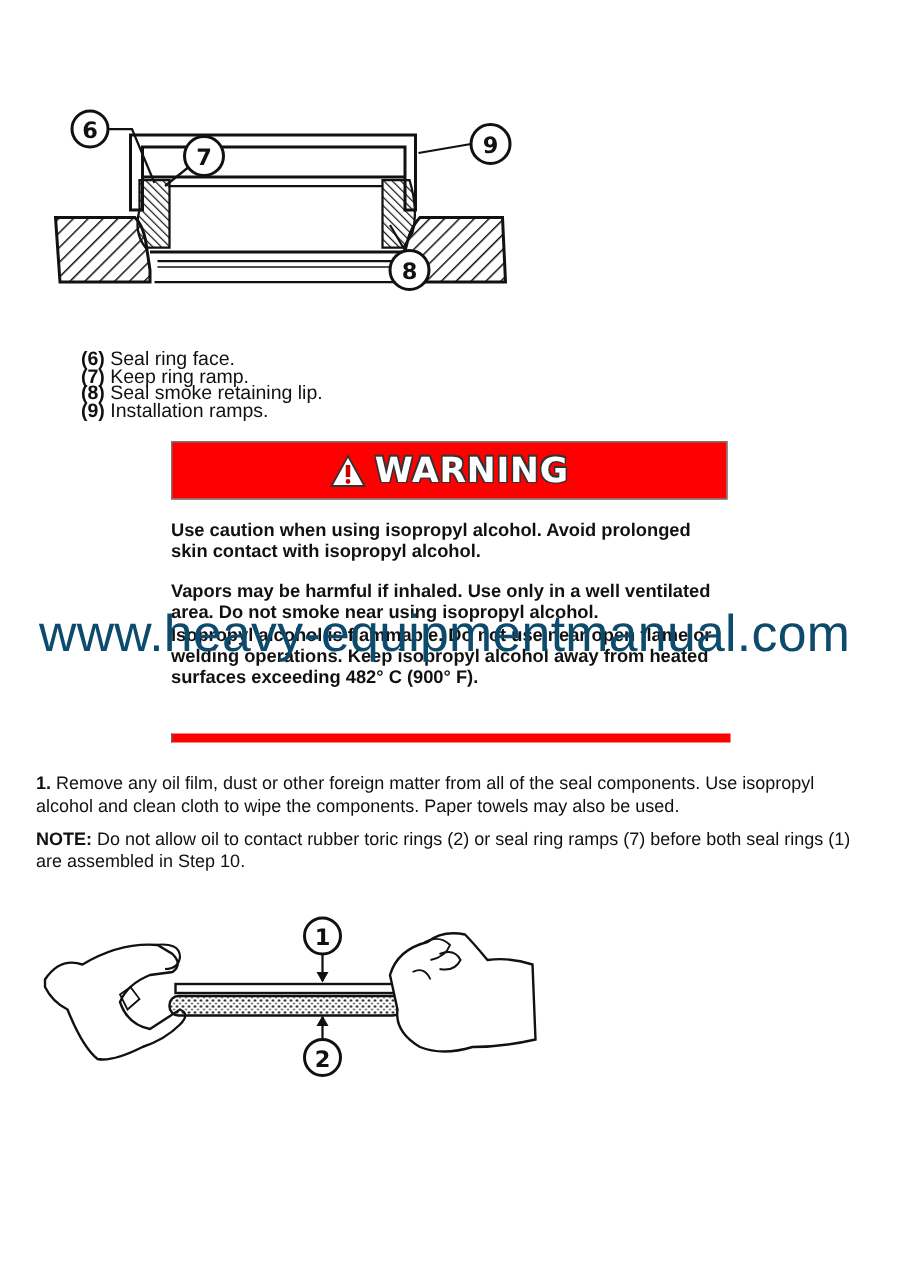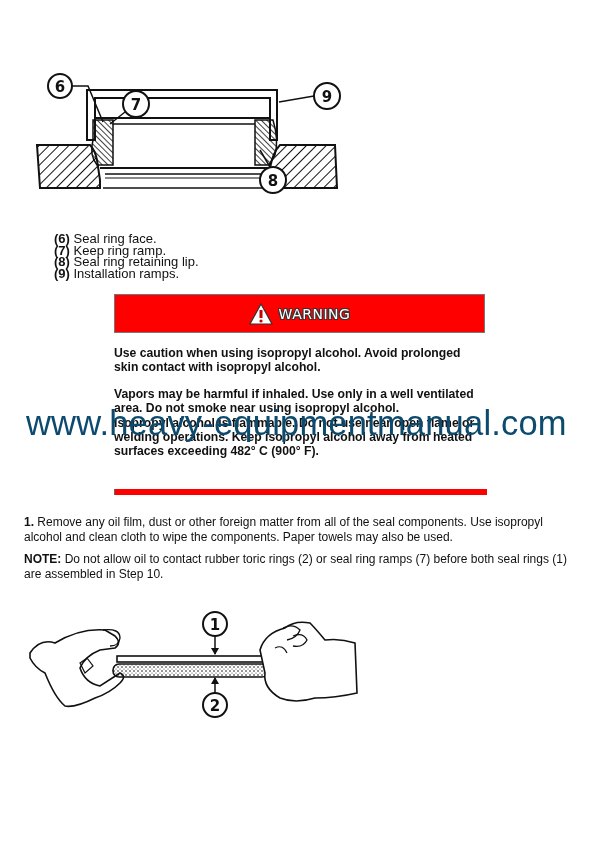--- a/index.html
+++ b/index.html
@@ -6,21 +6,21 @@
     body { width:600px; height:849px; position:relative; overflow:hidden;
            font-family:"Liberation Sans", sans-serif; color:#111; }
     .abs { position:absolute; }
     .fig1 { left:25px; top:60px; width:340px; height:140px; }
     .fig2 { left:25px; top:598px; width:340px; height:130px; }
     .legend { left:54px; top:233px; font-size:13px; line-height:11.5px; }
     .legend b { font-weight:bold; }
     .warn-banner { left:114px; top:294px; width:371px; height:39px; background:#ff0000;
                    border:1px solid #777; box-sizing:border-box;
                    display:flex; align-items:center; justify-content:center; gap:6px; }
-    .warn-title { color:#fff; font-weight:normal; font-size:14px; letter-spacing:0.5px;
+    .warn-title { color:#fff; font-weight:bold; font-size:23px; letter-spacing:0.5px;
                   font-family:"DejaVu Sans", sans-serif;
                   text-shadow: 1px 1px 0 #333, -1px -1px 0 #333, 1px -1px 0 #333, -1px 1px 0 #333; }
     .warn-body { left:114px; width:372px; font-weight:bold; font-size:12.2px; line-height:14px; }
     .warn-p1 { top:346px; }
     .warn-p2 { top:387px; }
     .warn-p3 { top:416px; }
     .warn-bar { left:114px; top:489px; width:372px; height:6px; background:#ff0000; border-left:1px solid #666; }
     .watermark { left:26px; top:404px; color:#0c4a6e; font-size:34.5px; white-space:nowrap; letter-spacing:0.2px; }
     .step { left:24px; width:560px; font-size:12px; line-height:14.5px; }
     .step1 { top:515px; }
@@ -71,21 +71,21 @@
   <line x1="289" y1="36" x2="254" y2="42" stroke="#111" stroke-width="1.5"></line>
 
   <circle cx="248" cy="120" r="13" fill="#fff" stroke="#111" stroke-width="2"></circle>
   <text x="248" y="126" text-anchor="middle" font-family="DejaVu Sans, sans-serif" font-weight="bold" font-size="15" fill="#111">8</text>
   <line x1="245" y1="107" x2="235" y2="90" stroke="#111" stroke-width="1.5"></line>
 </svg>
 
 <div class="abs legend">
   <div><b>(6)</b><span> Seal ring face.</span></div>
   <div><b>(7)</b><span> Keep ring ramp.</span></div>
-  <div><b>(8)</b><span> Seal ring retaining lip.</span></div>
+  <div><b>(8)</b><span> Seal smoke retaining lip.</span></div>
   <div><b>(9)</b><span> Installation ramps.</span></div>
 </div>
 
 <div class="abs warn-banner">
   <svg width="24" height="22" viewBox="0 0 24 22">
     <path d="M12,1 L23,21 L1,21 Z" fill="#fff" stroke="#333" stroke-width="1.2"></path>
     <rect x="10.5" y="7" width="3" height="8" fill="#c00"></rect>
     <circle cx="12" cy="18" r="1.6" fill="#c00"></circle>
   </svg>
   <span class="warn-title">WARNING</span>

